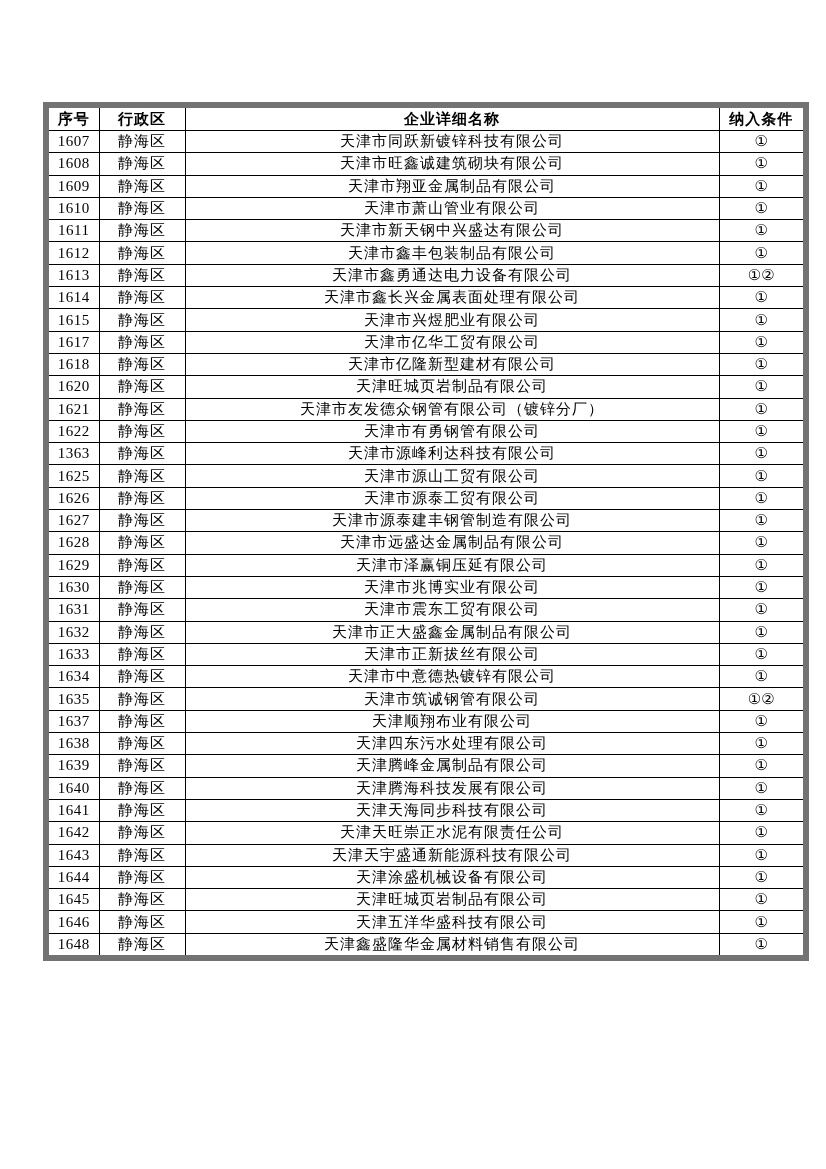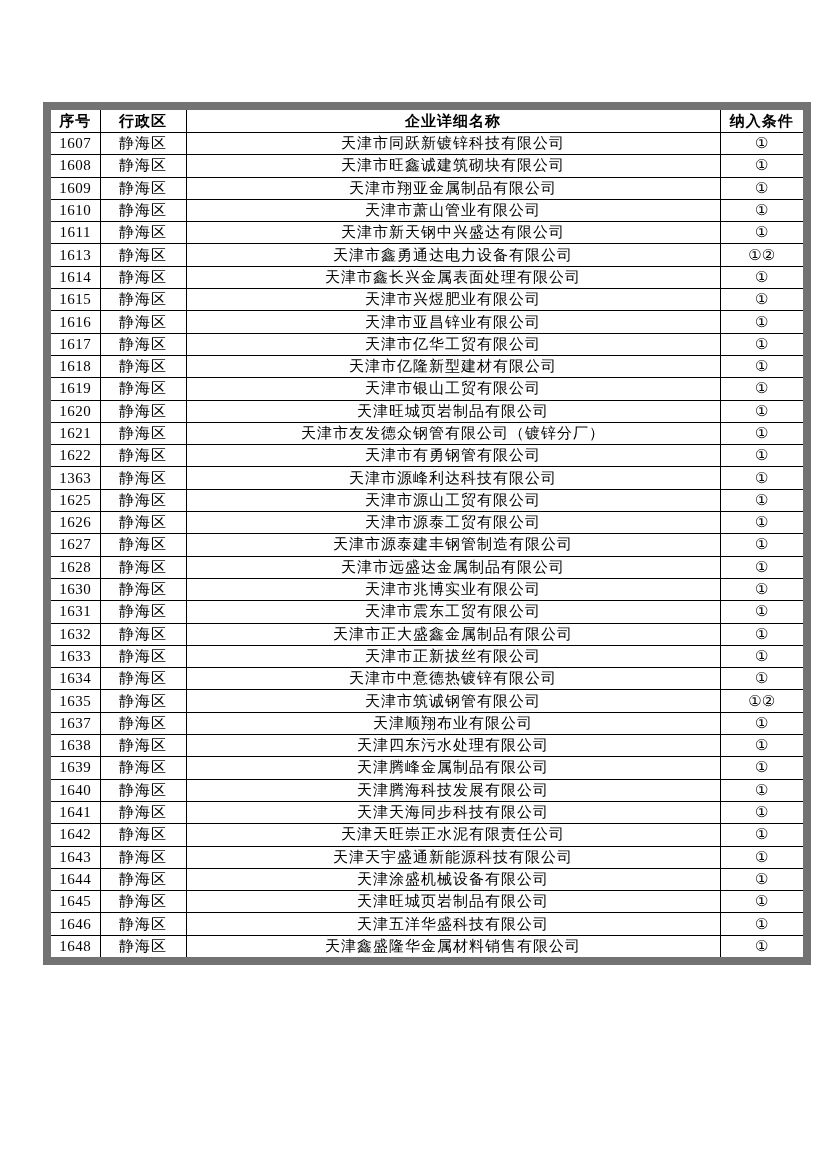--- a/index.html
+++ b/index.html
@@ -15,21 +15,21 @@
     overflow: hidden;
     font-family: "Liberation Serif", "DejaVu Serif", serif;
   }
   table.company-table {
     position: absolute;
     left: 43px;
     top: 102px;
     width: 760px;
     border-collapse: collapse;
     table-layout: fixed;
-    border: 8px solid #737373;
+    border: 6px solid #737373;
   }
   .company-table th,
   .company-table td {
     border: 1px solid #000000;
     padding: 0 2px;
     margin: 0;
     text-align: center;
     vertical-align: middle;
     color: #000000;
     font-size: 15px;
@@ -94,62 +94,56 @@
           <td class="col2">天津市萧山管业有限公司</td>
           <td class="col3">①</td>
         </tr>
         <tr>
           <td class="col0">1611</td>
           <td class="col1">静海区</td>
           <td class="col2">天津市新天钢中兴盛达有限公司</td>
           <td class="col3">①</td>
         </tr>
         <tr>
+          <td class="col0">1612</td>
+          <td class="col1">静海区</td>
+          <td class="col2">天津市鑫丰包装制品有限公司</td>
+          <td class="col3">①</td>
+        </tr>
+        <tr>
           <td class="col0">1613</td>
           <td class="col1">静海区</td>
           <td class="col2">天津市鑫勇通达电力设备有限公司</td>
           <td class="col3">①②</td>
         </tr>
         <tr>
           <td class="col0">1614</td>
           <td class="col1">静海区</td>
           <td class="col2">天津市鑫长兴金属表面处理有限公司</td>
           <td class="col3">①</td>
         </tr>
         <tr>
           <td class="col0">1615</td>
           <td class="col1">静海区</td>
           <td class="col2">天津市兴煜肥业有限公司</td>
           <td class="col3">①</td>
         </tr>
         <tr>
-          <td class="col0">1616</td>
-          <td class="col1">静海区</td>
-          <td class="col2">天津市亚昌锌业有限公司</td>
-          <td class="col3">①</td>
-        </tr>
-        <tr>
           <td class="col0">1617</td>
           <td class="col1">静海区</td>
           <td class="col2">天津市亿华工贸有限公司</td>
           <td class="col3">①</td>
         </tr>
         <tr>
           <td class="col0">1618</td>
           <td class="col1">静海区</td>
           <td class="col2">天津市亿隆新型建材有限公司</td>
           <td class="col3">①</td>
         </tr>
         <tr>
-          <td class="col0">1619</td>
-          <td class="col1">静海区</td>
-          <td class="col2">天津市银山工贸有限公司</td>
-          <td class="col3">①</td>
-        </tr>
-        <tr>
           <td class="col0">1620</td>
           <td class="col1">静海区</td>
           <td class="col2">天津旺城页岩制品有限公司</td>
           <td class="col3">①</td>
         </tr>
         <tr>
           <td class="col0">1621</td>
           <td class="col1">静海区</td>
           <td class="col2">天津市友发德众钢管有限公司（镀锌分厂）</td>
           <td class="col3">①</td>
@@ -181,20 +175,26 @@
         <tr>
           <td class="col0">1627</td>
           <td class="col1">静海区</td>
           <td class="col2">天津市源泰建丰钢管制造有限公司</td>
           <td class="col3">①</td>
         </tr>
         <tr>
           <td class="col0">1628</td>
           <td class="col1">静海区</td>
           <td class="col2">天津市远盛达金属制品有限公司</td>
+          <td class="col3">①</td>
+        </tr>
+        <tr>
+          <td class="col0">1629</td>
+          <td class="col1">静海区</td>
+          <td class="col2">天津市泽赢铜压延有限公司</td>
           <td class="col3">①</td>
         </tr>
         <tr>
           <td class="col0">1630</td>
           <td class="col1">静海区</td>
           <td class="col2">天津市兆博实业有限公司</td>
           <td class="col3">①</td>
         </tr>
         <tr>
           <td class="col0">1631</td>

